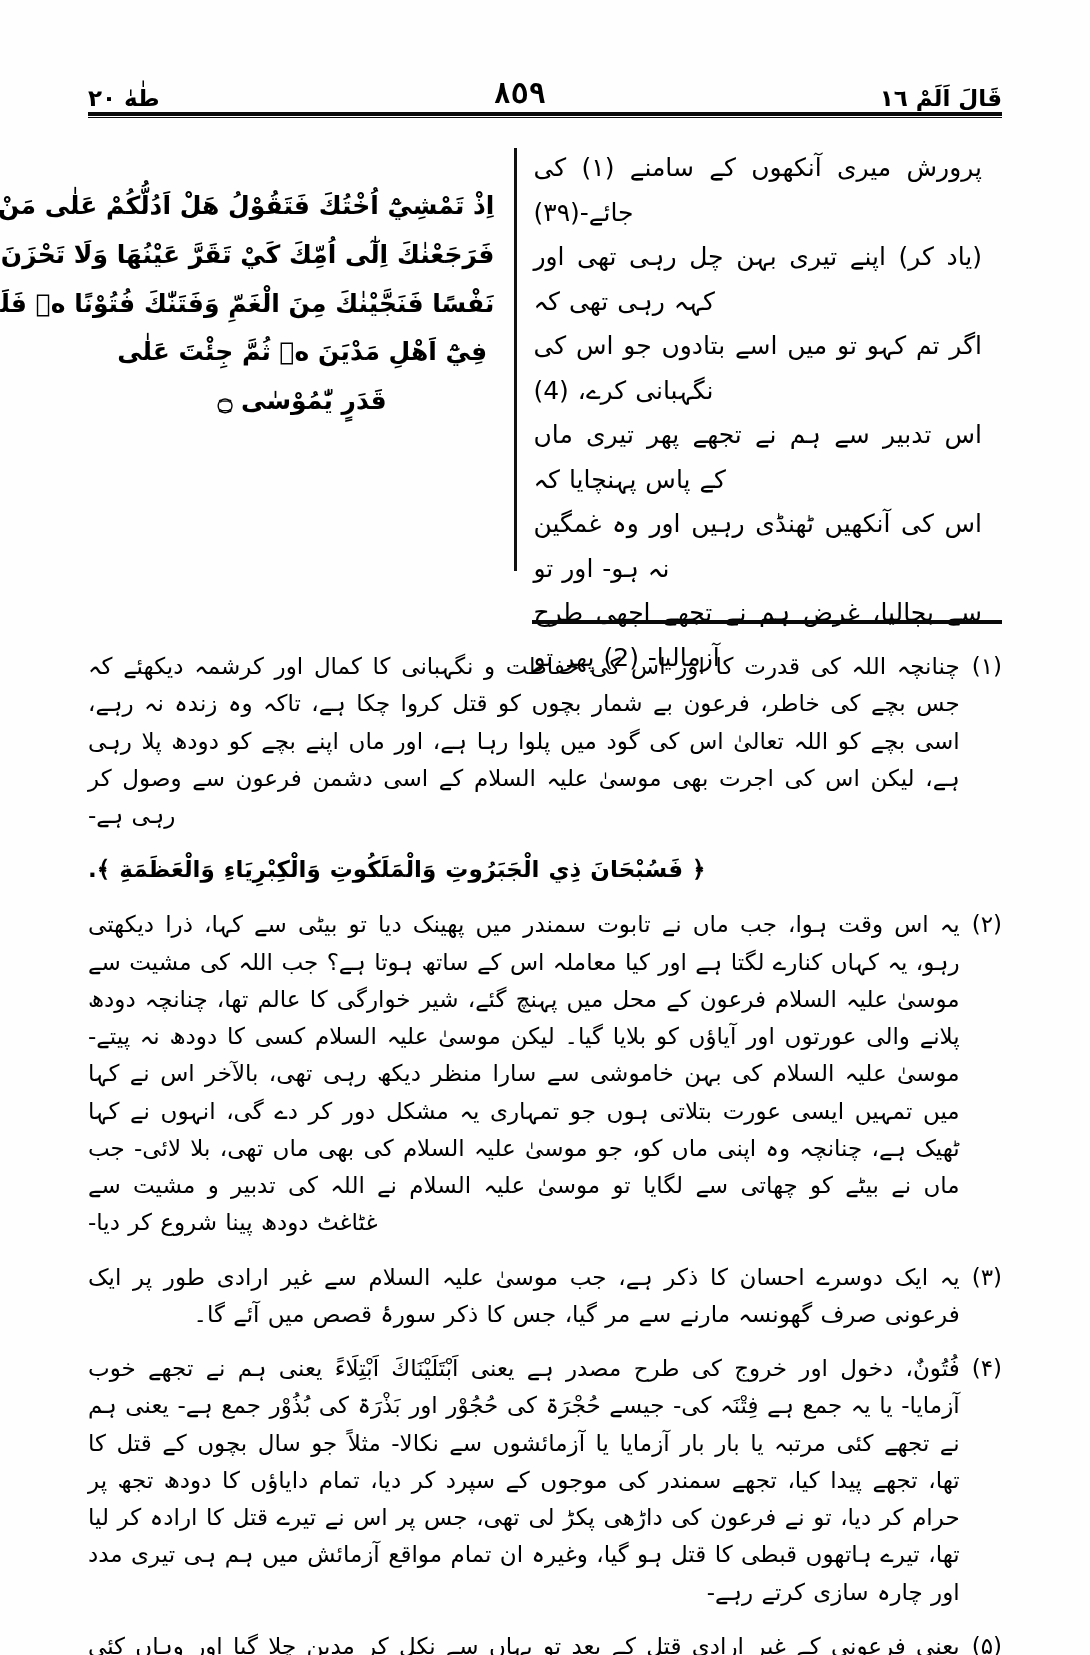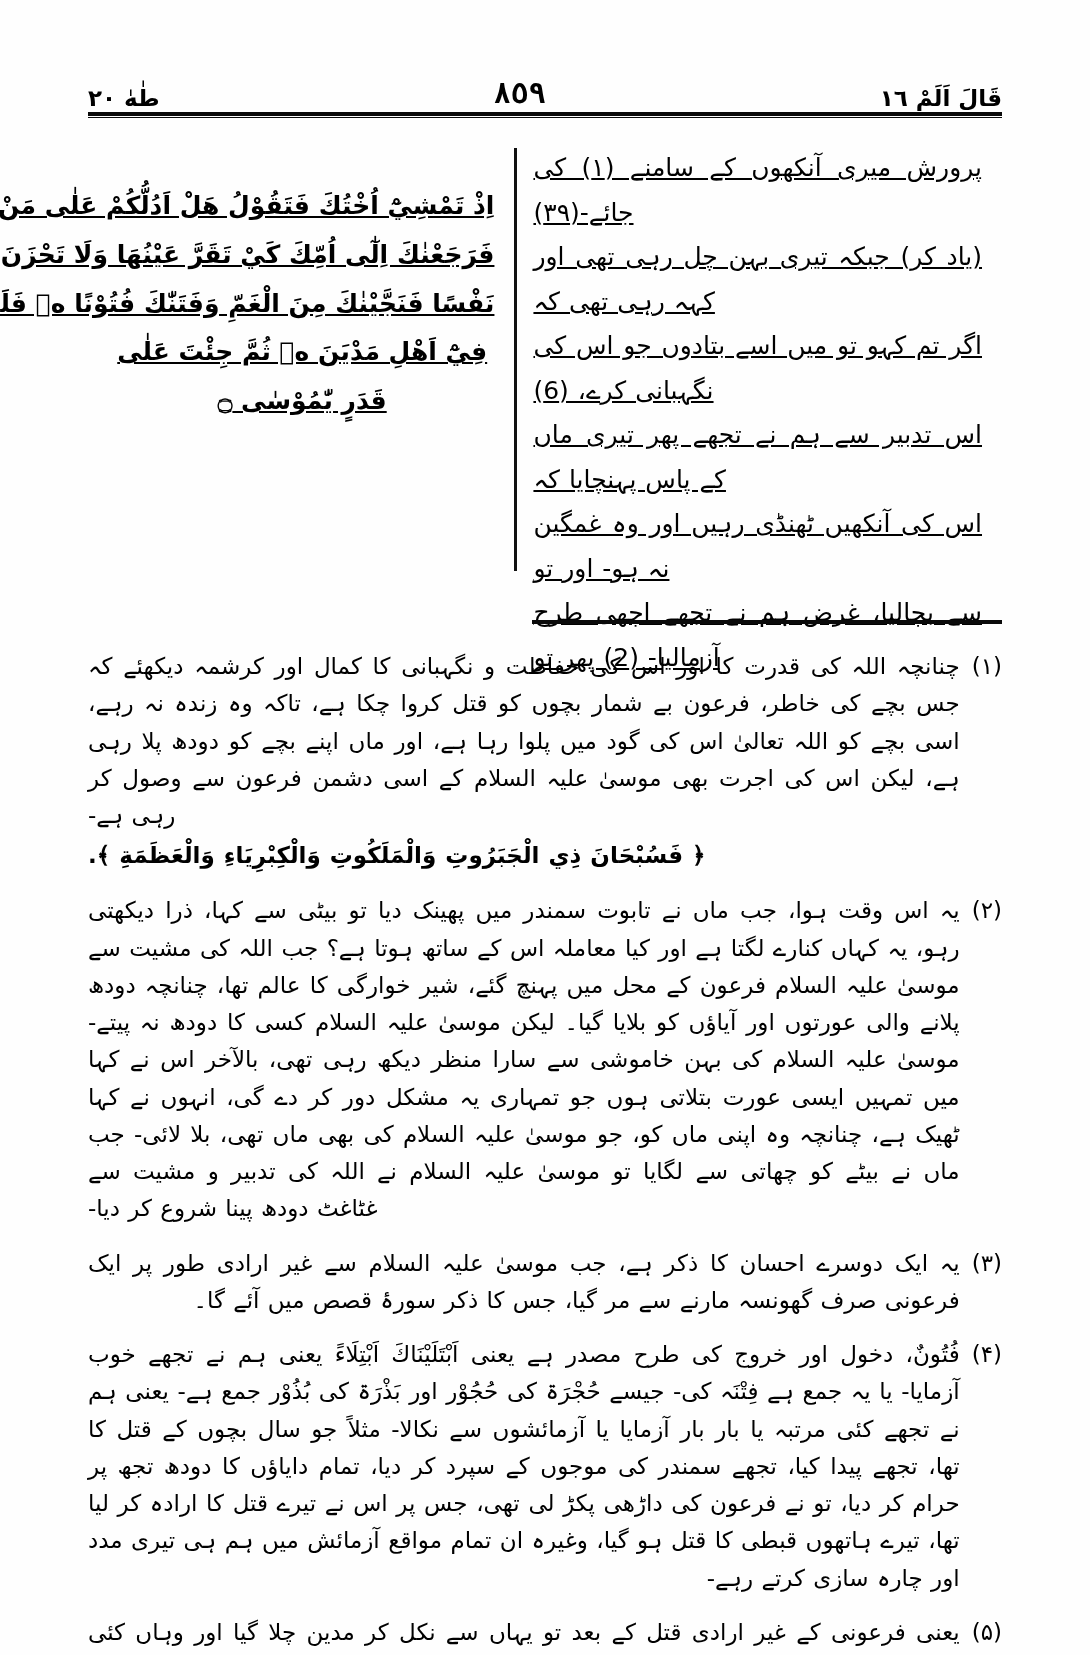--- a/index.html
+++ b/index.html
@@ -68,21 +68,20 @@
 
   
   .verse-block {
     position: absolute;
     top: 140px;
     right: 88px;
     left: 88px;
     height: 445px;
     display: flex;
     flex-direction: row;
-    text-decoration: underline;
   }
   .col-arabic {
     width: 46%;
     padding: 42px 14px 0 22px;
     box-sizing: border-box;
     text-align: center;
   }
   .col-divider {
     width: 0;
     border-right: 3px solid #111;
@@ -157,42 +156,42 @@
     word-spacing: 1px;
   }
   .fn-body.last-right {
     text-align-last: right;
   }
   .arabic-quote {
     display: block;
     text-align: center;
     font-size: 23px;
     line-height: 1.7;
-    margin-top: 2px;
+    margin-top: 16px;
     font-weight: 600;
   }
 </style>
 </head>
 <body>
 
 <div class="page">
 
   <div class="header">
     <div class="header-side">قَالَ اَلَمْ ١٦</div>
     <div class="header-center">٨٥٩</div>
     <div class="header-side">طٰهٰ ٢٠</div>
   </div>
   <div class="header-rule"></div>
 
   <div class="verse-block">
 
     <div class="col-urdu">
       <div class="urdu-translation">پرورش میری آنکھوں کے سامنے (۱) کی جائے-(۳۹)</div>
-      <div class="urdu-translation">(یاد کر) جبکہ تیری بہن چل رہی تھی اور کہہ رہی تھی کہ</div>
-      <div class="urdu-translation">اگر تم کہو تو میں اسے بتادوں جو اس کی نگہبانی کرے، (6)</div>
+      <div class="urdu-translation">(یاد کر) اپنے تیری بہن چل رہی تھی اور کہہ رہی تھی کہ</div>
+      <div class="urdu-translation">اگر تم کہو تو میں اسے بتادوں جو اس کی نگہبانی کرے، (4)</div>
       <div class="urdu-translation">اس تدبیر سے ہم نے تجھے پھر تیری ماں کے پاس پہنچایا کہ</div>
       <div class="urdu-translation">اس کی آنکھیں ٹھنڈی رہیں اور وہ غمگین نہ ہو- اور تو</div>
       <div class="urdu-translation">سے بچالیا، غرض ہم نے تجھے اچھی طرح آزمالیا- (2) پھر تو</div>
     </div>
 
     <div class="col-divider"></div>
 
     <div class="col-arabic">
       <div class="ayah-line">اِذْ تَمْشِيْٓ اُخْتُكَ فَتَقُوْلُ هَلْ اَدُلُّكُمْ عَلٰى مَنْ يَّكْفُلُهٗ ﴾</div>
       <div class="ayah-line">فَرَجَعْنٰكَ اِلٰٓى اُمِّكَ كَيْ تَقَرَّ عَيْنُهَا وَلَا تَحْزَنَ ەۭ وَقَتَلْتَ</div>

